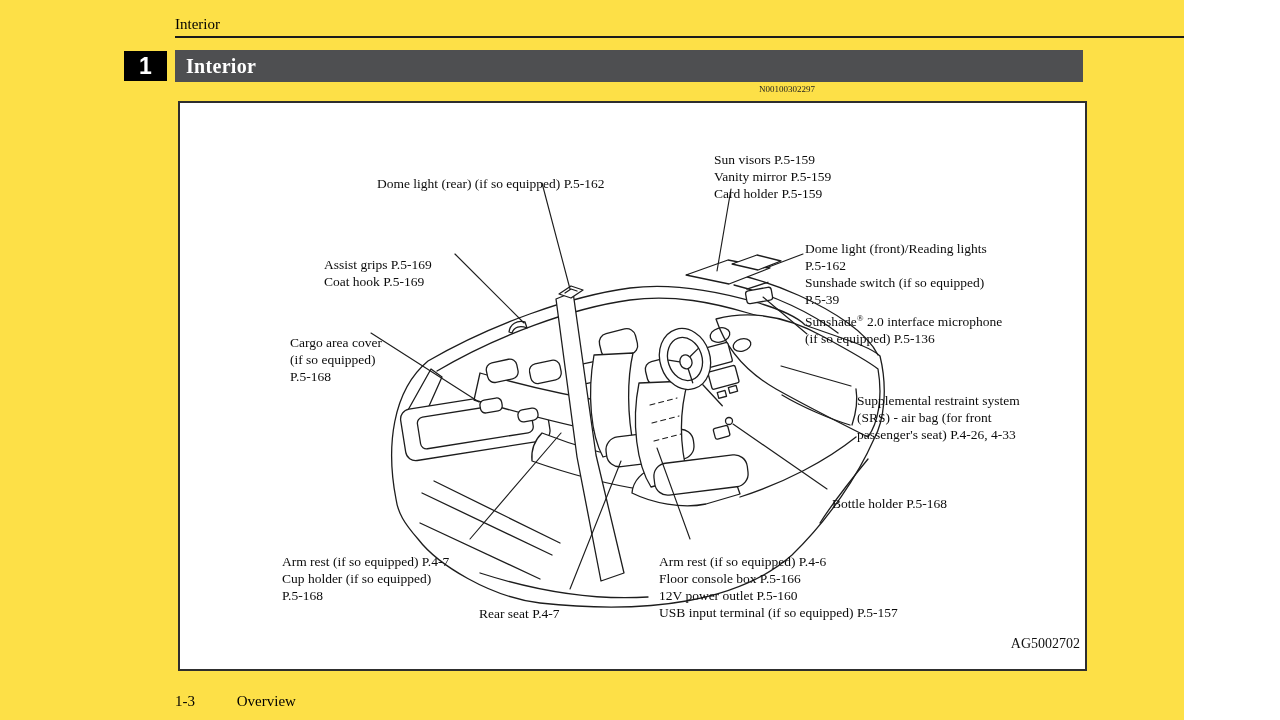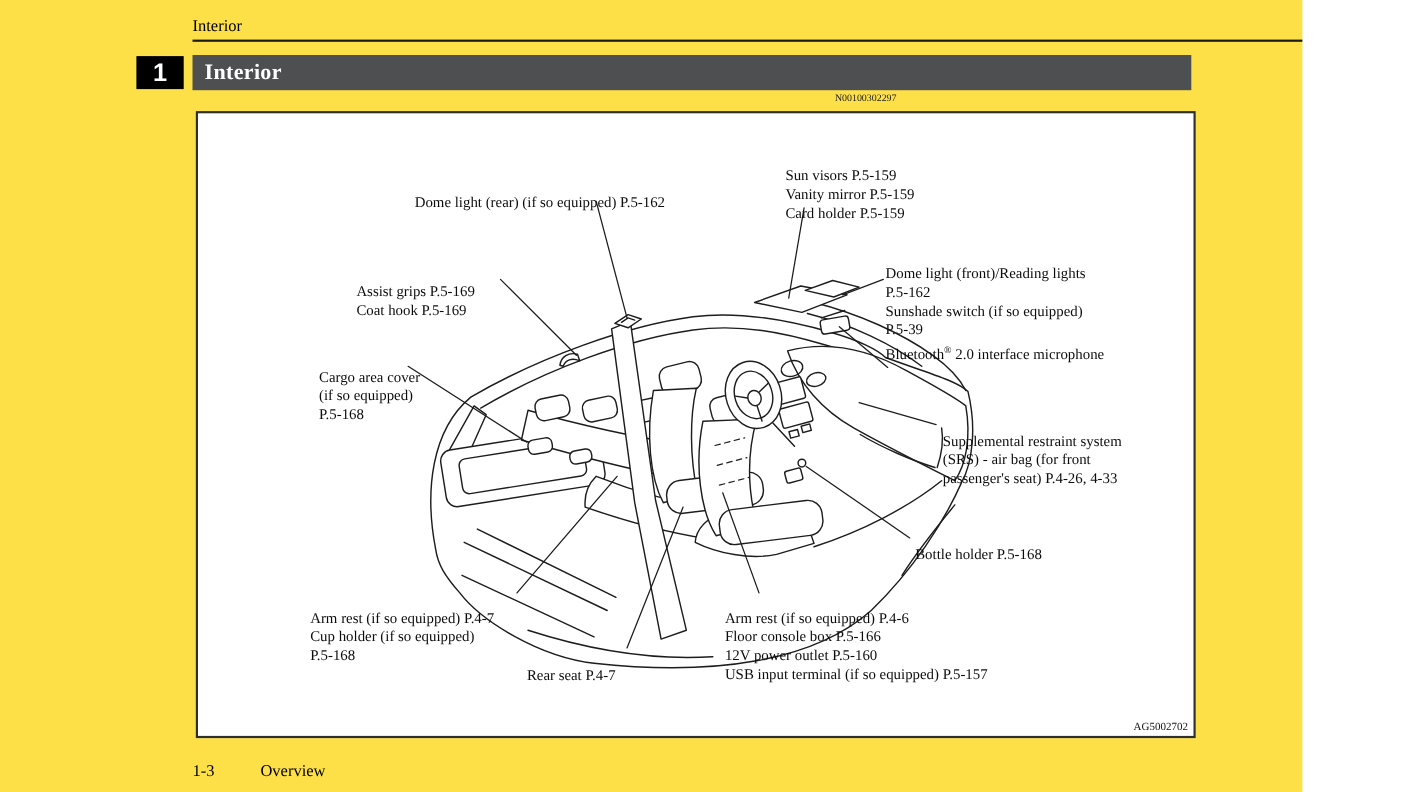--- a/index.html
+++ b/index.html
@@ -23,21 +23,21 @@
   #figure-box{position:absolute;left:178px;top:101px;width:905px;height:566px;
               border:2px solid #2e2e2e;background:#fff;}
   #figure-box svg{position:absolute;left:0;top:0;}
   svg *{stroke:#1d1d1d;stroke-width:1.3;fill:none;stroke-linejoin:round;stroke-linecap:round;}
   svg .fw{fill:#ffffff;}
   svg .leader{stroke-width:1.15;}
   svg .dash{stroke-dasharray:5 4;stroke-width:1.1;}
 
   .callout{position:absolute;font-size:13.5px;line-height:17px;white-space:pre-line;color:#0c0c0c;margin-top:14px;}
   .callout sup{font-size:9px;line-height:0;}
-  #figure-code{position:absolute;right:5px;bottom:2px;font-size:10px;color:#111;}
+  #figure-code{position:absolute;right:5px;bottom:17px;font-size:14px;color:#111;}
 
   
   #footer{position:absolute;left:175px;top:681px;font-size:15px;color:#000;}
   #footer .pg{display:inline-block;min-width:58px;margin-top:12px;}
 </style>
 </head>
 <body>
 
 <div id="page">
 
@@ -155,21 +155,22 @@
 
     <div class="callout" style="left:197px;top:58px">Dome light (rear) (if so equipped) P.5-162</div>
     <div class="callout" style="left:534px;top:34px">Sun visors P.5-159
 Vanity mirror P.5-159
 Card holder P.5-159</div>
     <div class="callout" style="left:625px;top:123px">Dome light (front)/Reading lights
 P.5-162
 Sunshade switch (if so equipped)
 P.5-39</div>
     <div class="callout" style="left:625px;top:196px;white-space:normal;width:225px">
-      <span>Bluetooth</span><sup>®</sup><span> 2.0 interface microphone</span>
+      <span>Sunshade</span><sup>®</sup><span> 2.0 interface microphone</span>
+      <div>(if so equipped) P.5-136</div>
     </div>
     <div class="callout" style="left:144px;top:139px">Assist grips P.5-169
 Coat hook P.5-169</div>
     <div class="callout" style="left:110px;top:217px">Cargo area cover
 (if so equipped)
 P.5-168</div>
     <div class="callout" style="left:677px;top:275px">Supplemental restraint system
 (SRS) - air bag (for front
 passenger's seat) P.4-26, 4-33</div>
     <div class="callout" style="left:652px;top:378px">Bottle holder P.5-168</div>

